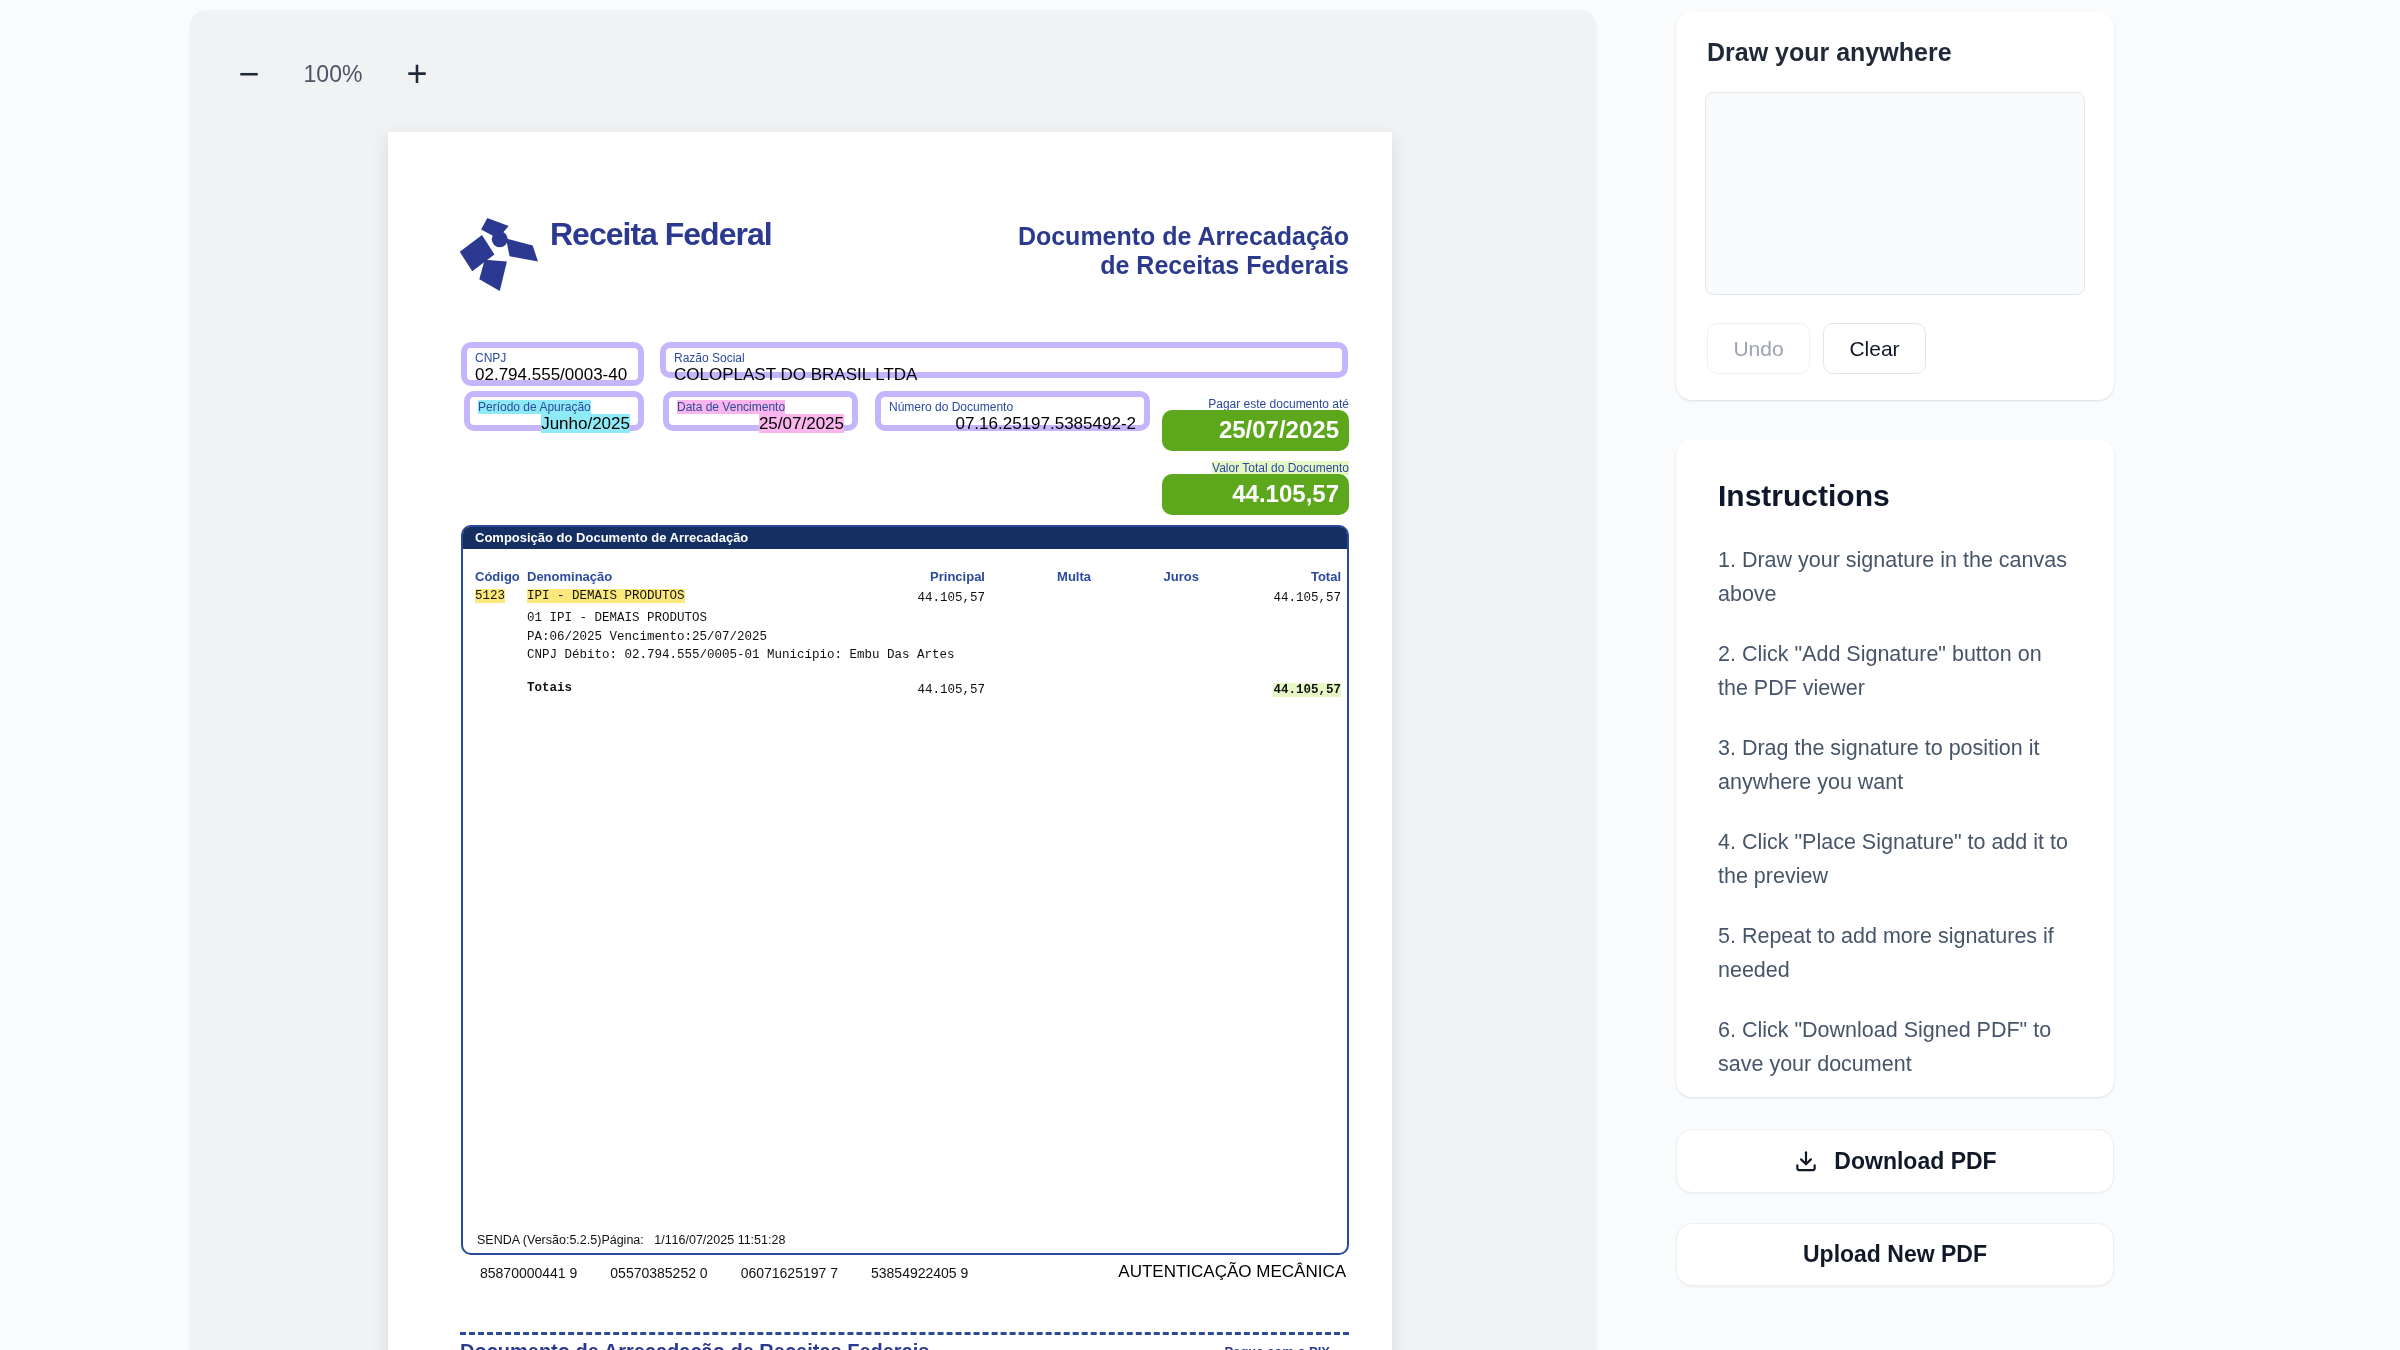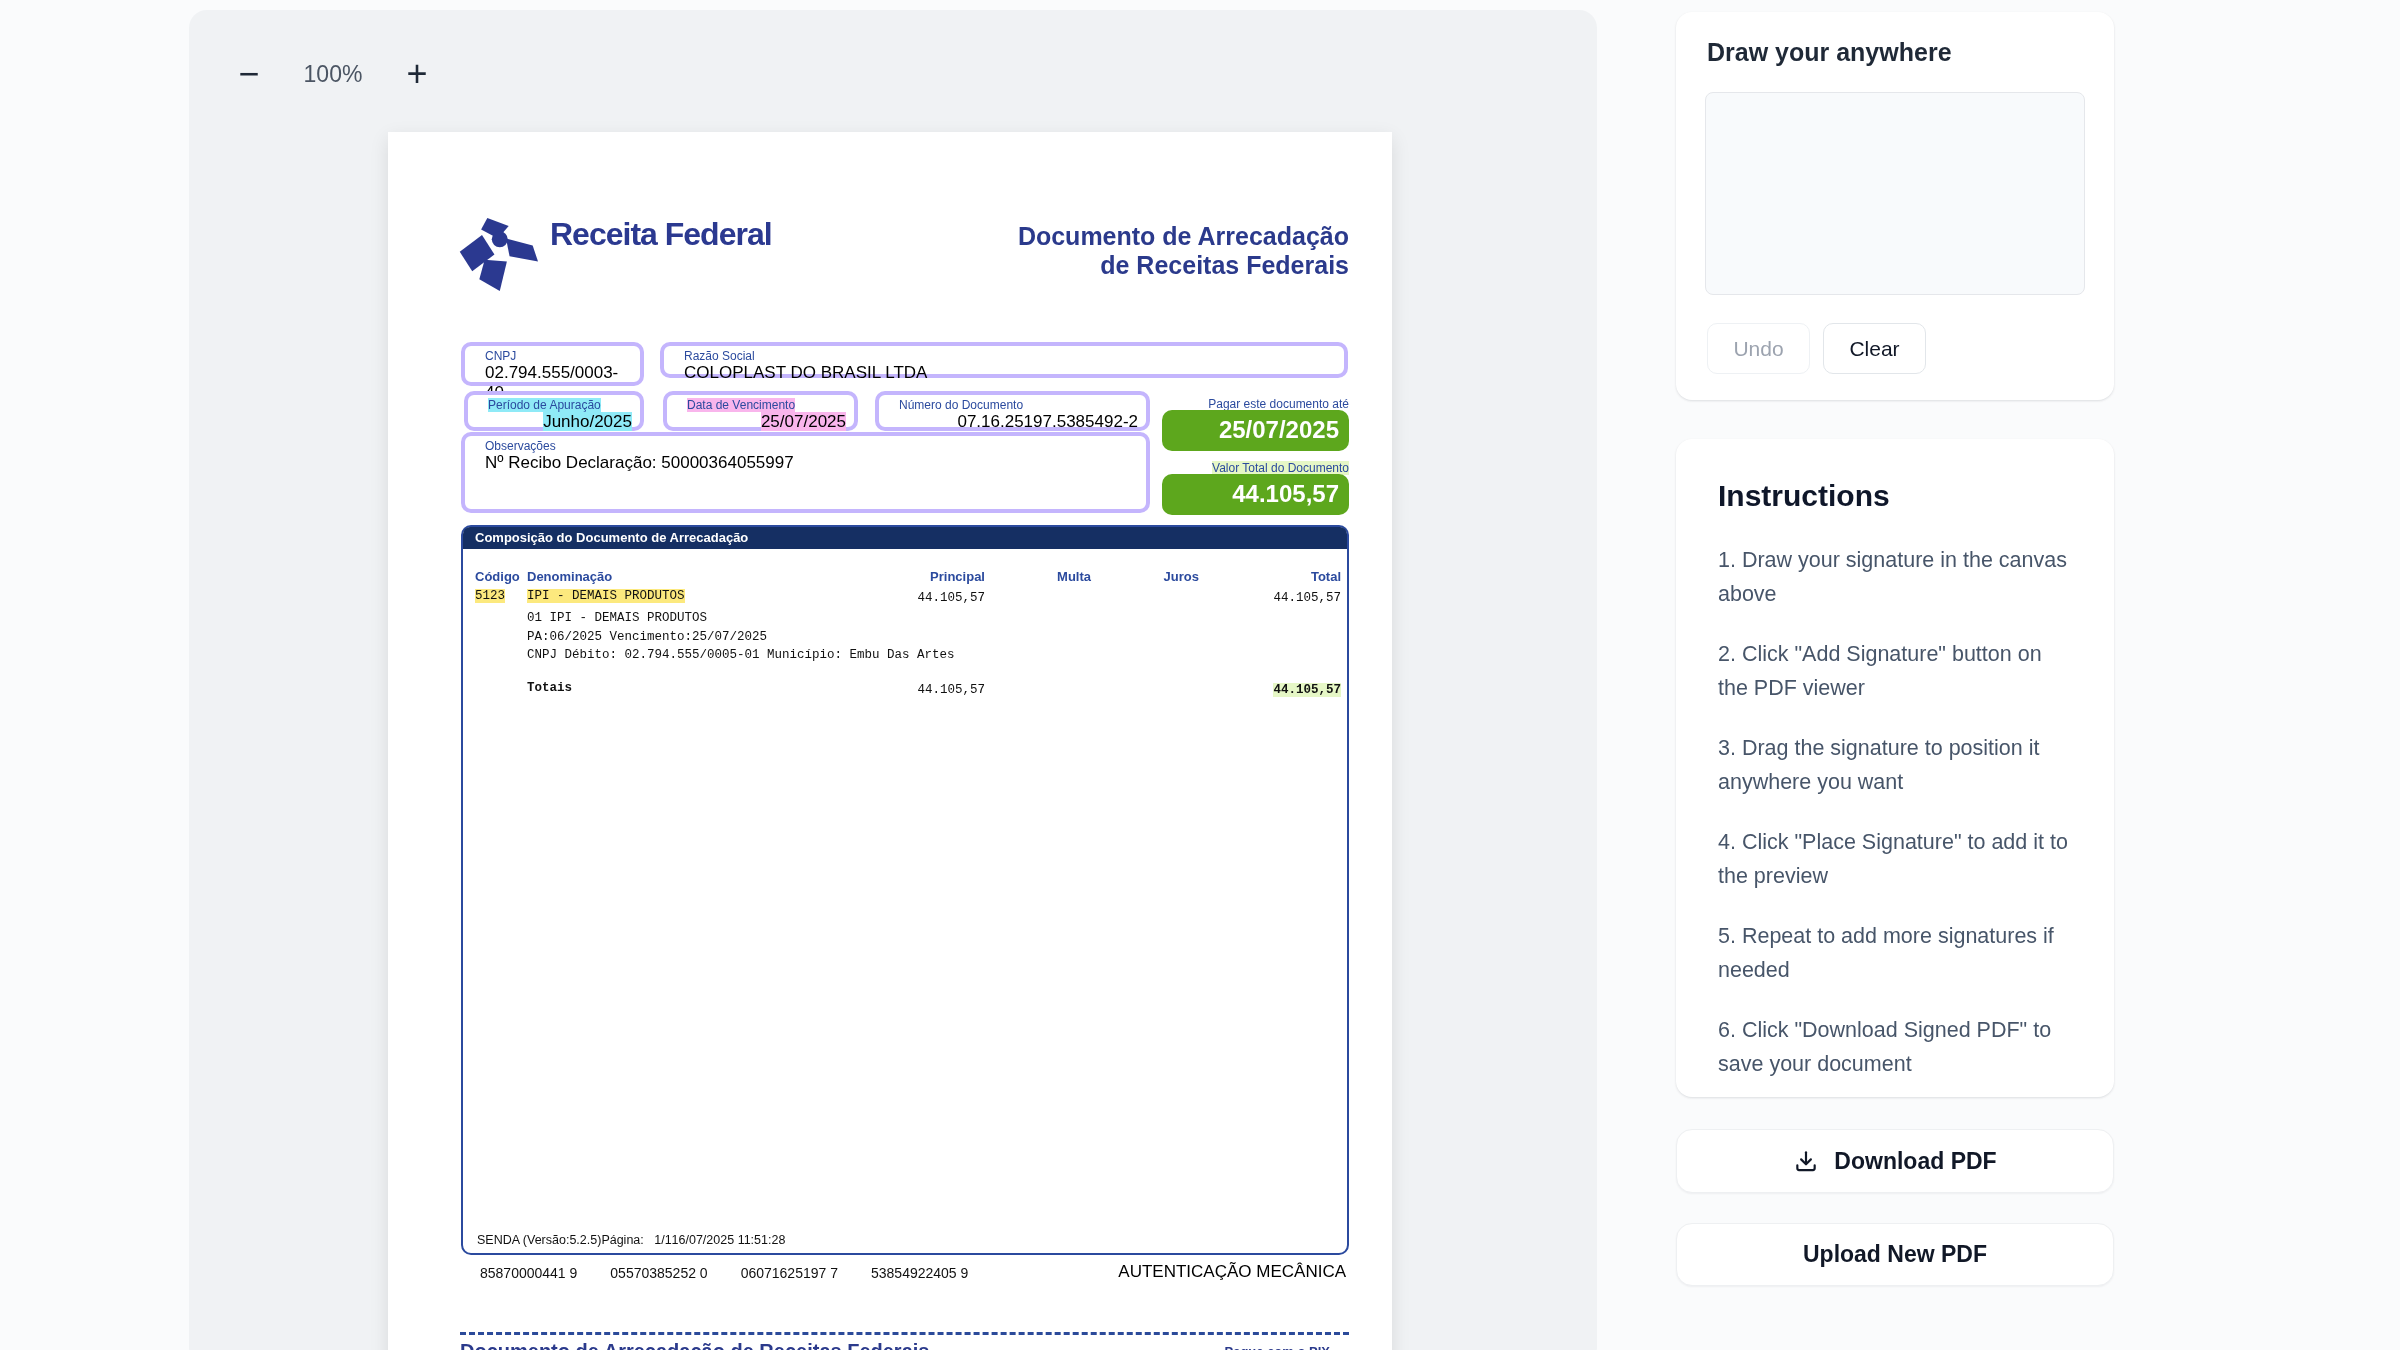--- a/index.html
+++ b/index.html
@@ -18,22 +18,22 @@
           background:#ffffff; box-shadow:0 6px 18px rgba(0,0,0,.10); }
 
   
   .logo { position:absolute; left:70px; top:84px; display:flex; gap:12px; }
   .logo svg { fill:#2b3990; }
   .logo-word { font-size:32px; font-weight:bold; color:#2b3990; letter-spacing:-1px; }
   .doc-title { position:absolute; right:43px; top:90px; text-align:right; color:#2b3a8c;
                font-size:25px; font-weight:bold; line-height:29px; }
 
   
-  .fieldbox { position:absolute; border:4px solid #c4b5fd; border-radius:10px; background:#fff;
-              padding:3px 8px 2px 20px; }
+  .fieldbox { position:absolute; border:6px solid #c4b5fd; border-radius:10px; background:#fff;
+              padding:3px 8px 2px 8px; }
   .fieldbox .lbl { display:block; font-size:12px; line-height:14px; color:#2b4a9e; }
   .fieldbox .val { display:block; font-size:17px; line-height:20px; font-weight:normal; color:#000; }
   .ta-r { text-align:right; }
   .hl-cyan  { background:#8feaf7; }
   .hl-pink  { background:#f9b5ec; }
   .hl-yel   { background:#fce97e; }
   .hl-pgreen{ background:#e6f7c6; }
 
   .f-cnpj   { left:73px;  top:210px; width:183px; height:44px; }
   .f-razao  { left:272px; top:210px; width:688px; height:36px; }
@@ -154,24 +154,20 @@
     <div class="fieldbox f-num">
       <span class="lbl">Número do Documento</span>
       <span class="val ta-r">07.16.25197.5385492-2</span>
     </div>
 
     <div class="pay-label">Pagar este documento até</div>
     <div class="greenbox gb1">25/07/2025</div>
     <div class="valor-label"><span class="hl-pgreen">Valor Total do Documento</span></div>
     <div class="greenbox gb2">44.105,57</div>
 
-    <div class="fieldbox f-obs">
-      <span class="lbl">Observações</span>
-      <span class="val">Nº Recibo Declaração: 50000364055997</span>
-    </div>
 
     <div class="mainbox">
       <div class="compbar">Composição do Documento de Arrecadação</div>
 
       <span class="cell th c-code" style="top:42px">Código</span>
       <span class="cell th c-den" style="top:42px">Denominação</span>
       <span class="cell th c-pri" style="top:42px">Principal</span>
       <span class="cell th c-mul" style="top:42px">Multa</span>
       <span class="cell th c-jur" style="top:42px">Juros</span>
       <span class="cell th c-tot" style="top:42px">Total</span>

